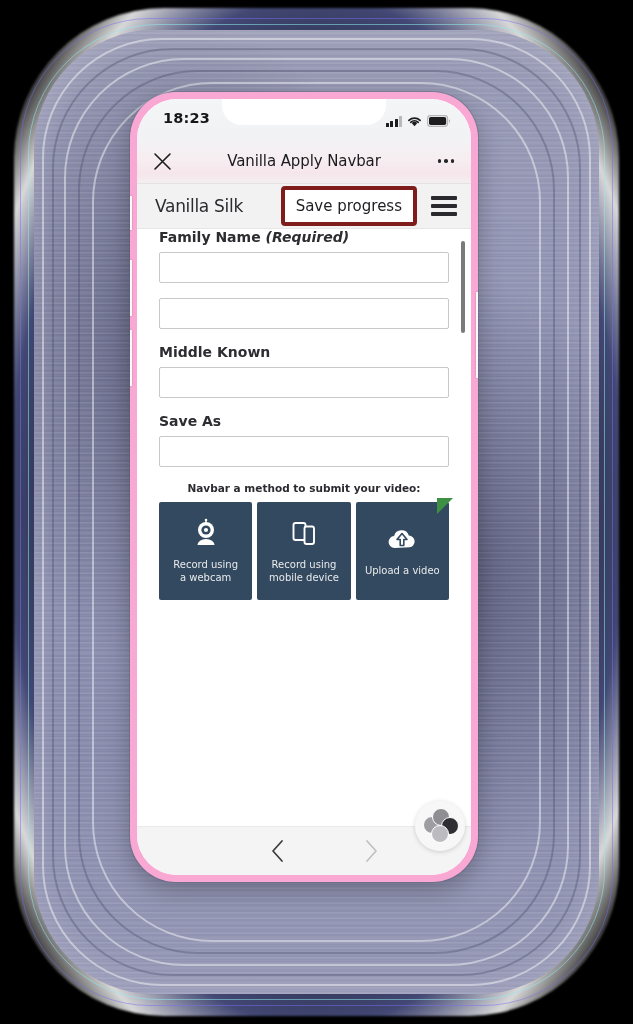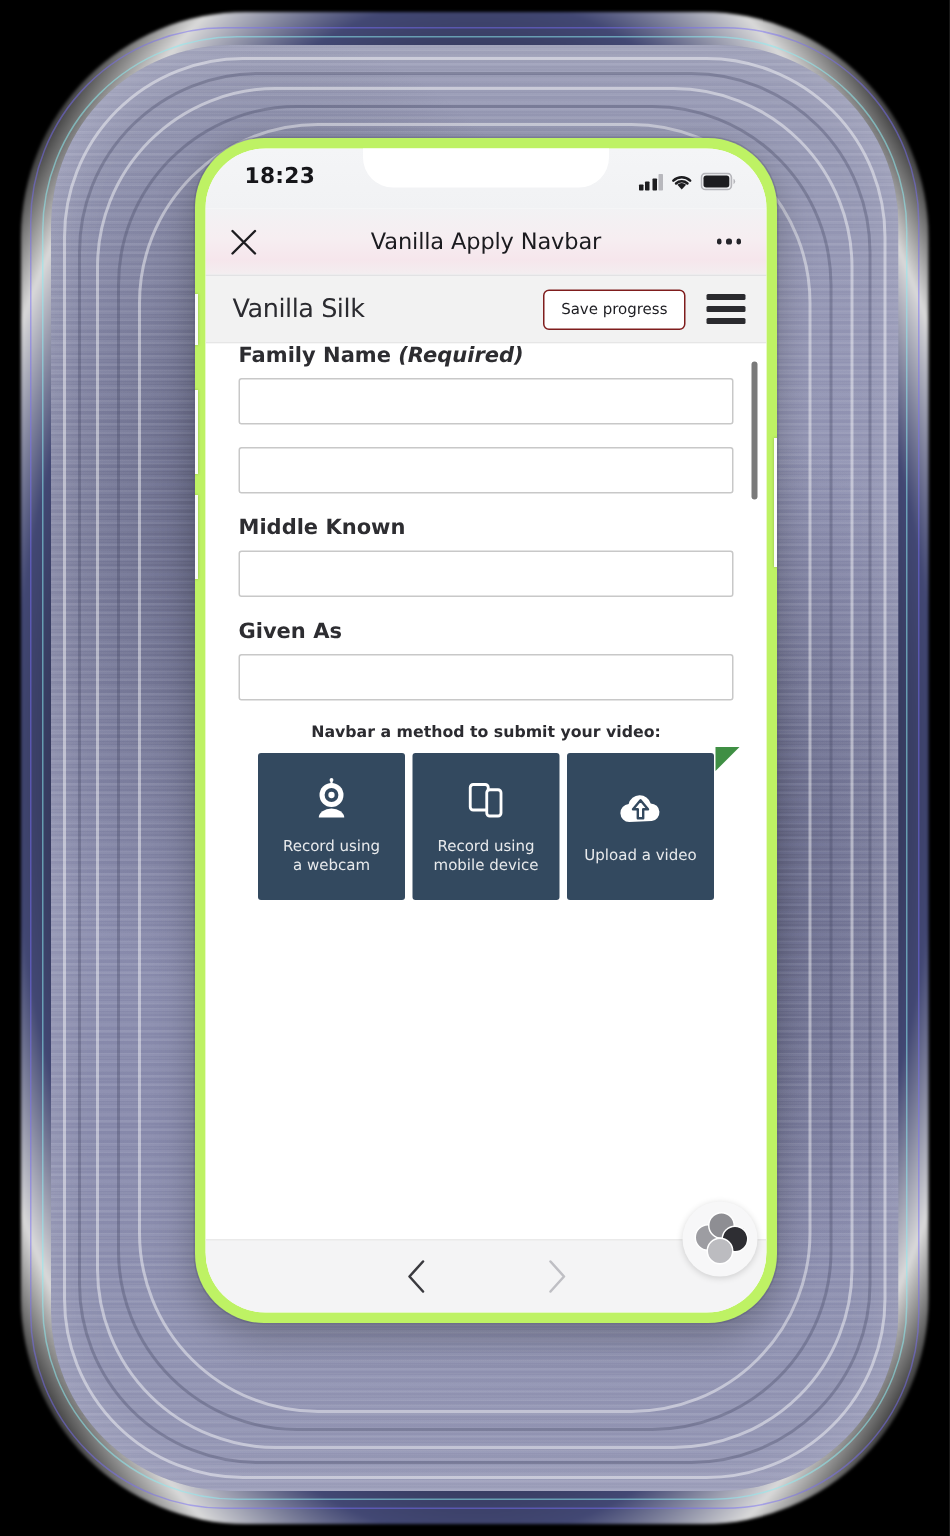--- a/index.html
+++ b/index.html
@@ -73,23 +73,23 @@
     position: absolute;
     border-radius: 130px;
     border: 1px solid rgba(140,235,240,0.55);
   }
 
   
   #phone {
     position: absolute;
     left: 130px;
     top: 92px;
-    width: 388px;
+    width: 348px;
     height: 790px;
-    background: #bef264;
+    background: #f9a8d4;
     border-radius: 46px;
     box-shadow: 0 0 0 1px rgba(90,90,120,0.35), 0 8px 26px rgba(0,0,0,0.28);
     overflow: hidden;
   }
   
   .side-btn {
     position: absolute;
     background: #fafafa;
     box-shadow: 0 0 2px rgba(0,0,0,0.25);
     z-index: 30;
@@ -209,24 +209,24 @@
     border-bottom: 1px solid #e6e6e6;
   }
   #brand {
     font-size: 17px;
     color: #2b2b30;
     font-family: "DejaVu Sans", sans-serif;
     letter-spacing: -0.3px;
     flex: 1;
   }
   #save-progress {
-    font-size: 10px;
+    font-size: 15px;
     color: #1d1d22;
     background: #ffffff;
-    border: 1px solid #7f1d1d;
+    border: 4px solid #7f1d1d;
     border-radius: 4px;
     padding: 7px 11px;
     cursor: pointer;
     font-family: "DejaVu Sans", sans-serif;
     white-space: nowrap;
   }
   #hamburger {
     margin-left: 14px;
     width: 26px;
     display: flex; flex-direction: column; gap: 4px;
@@ -476,21 +476,21 @@
         <div class="field">
           <input type="text" placeholder="" style="">
         </div>
 
         <div class="field">
           <div class="field-label">Middle Known</div>
           <input type="text" placeholder="" style="">
         </div>
 
         <div class="field">
-          <div class="field-label">Given As</div>
+          <div class="field-label">Save As</div>
           <input type="text" placeholder="" style="">
         </div>
 
         <div id="video-section">
           <div id="green-flag"></div>
           <div id="video-prompt">Navbar a method to submit your video:</div>
 
           <div id="video-methods">
 
             <div class="method-card">

